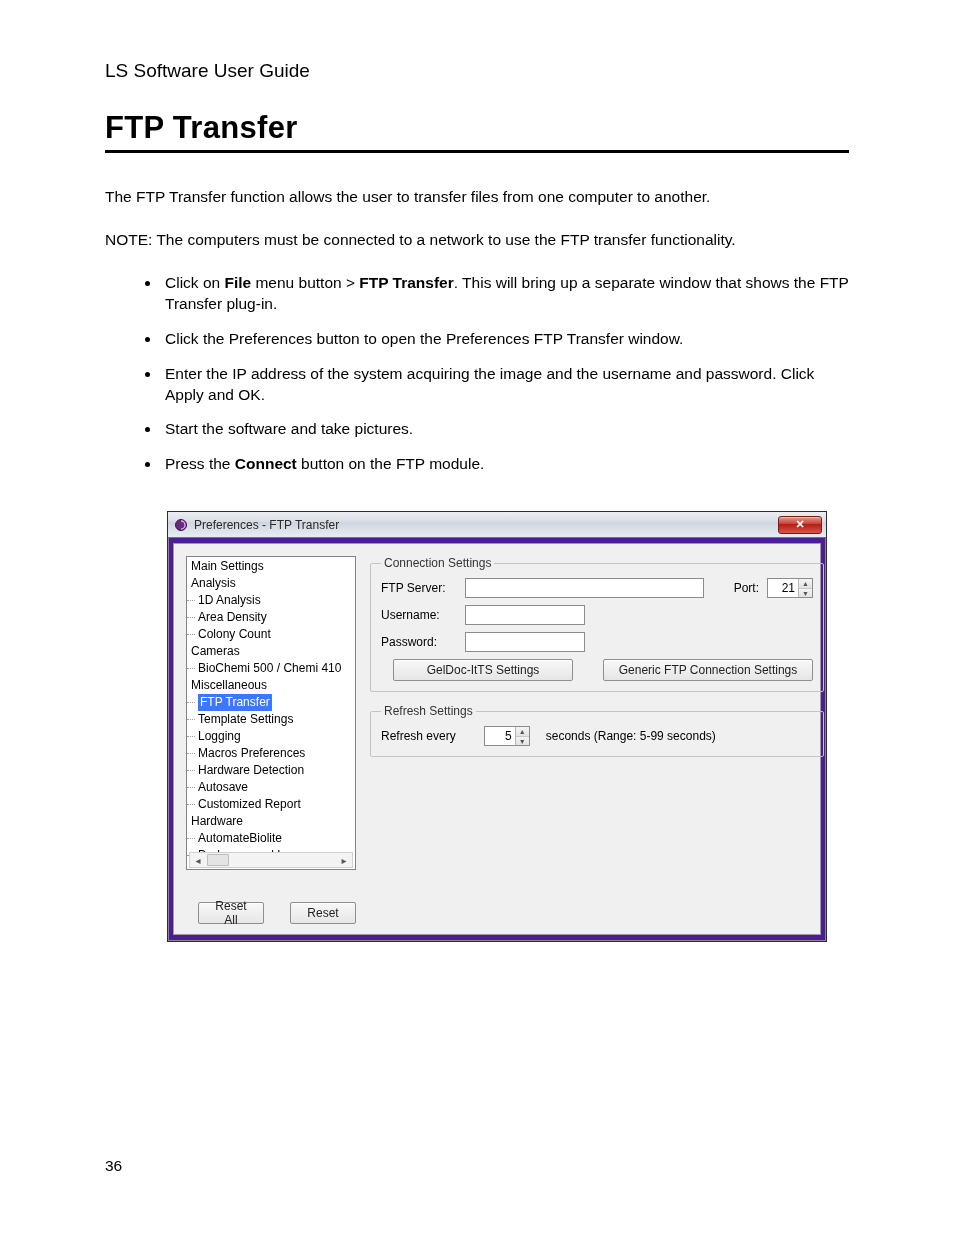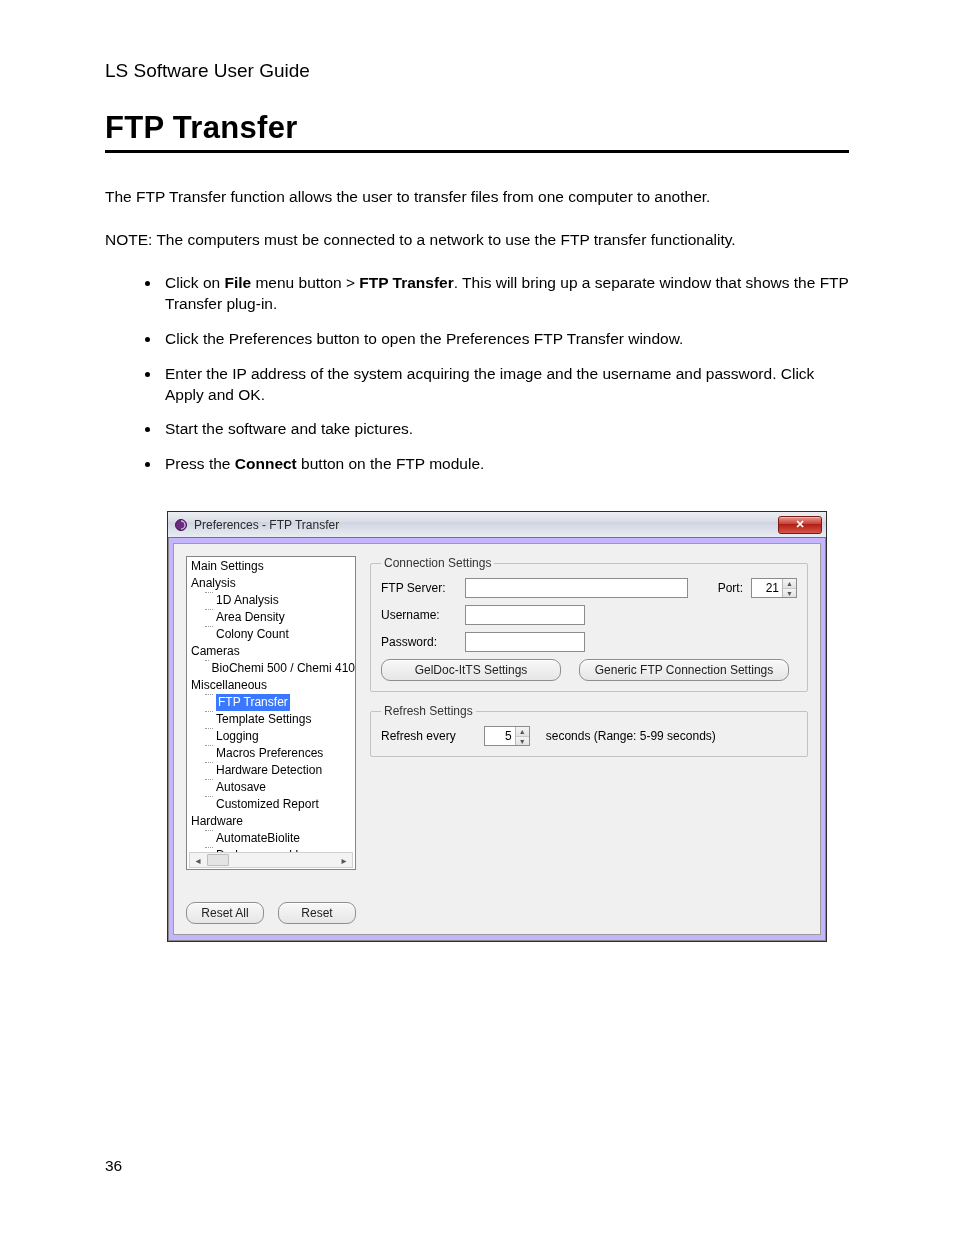--- a/index.html
+++ b/index.html
@@ -45,21 +45,21 @@
     line-height: 1.35;
     margin-bottom: 14px;
     padding-left: 4px;
   }
 
   
   .win-outer {
     width: 660px;
     margin: 36px 0 0 62px;
     border: 1px solid #2e2e2e;
-    background: #c4b5fd;
+    background: #4c1d95;
     padding: 0 0 1px 0;
     box-shadow: 0 0 0 1px #888 inset;
   }
   .titlebar {
     display: flex;
     align-items: center;
     height: 26px;
     padding: 0 0 0 6px;
     background: linear-gradient(#eceef3, #d8dce5 40%, #cfd4e0 41%, #e8ecf3);
     border-bottom: 1px solid #6e747e;
@@ -129,21 +129,21 @@
     width: 22px; margin: 1px;
     background: #e4e4e4;
     border: 1px solid #bdbdbd;
     border-radius: 1px;
   }
   .tree-scroll .track { flex: 1; }
 
   .tree-cat { padding: 0 4px; }
   .tree-item {
     display: flex;
-    padding-left: 18px;
+    align-items: center;
     white-space: nowrap;
   }
   .tree-item::before {
     content: "";
     display: inline-block;
     width: 8px; height: 1px;
     border-top: 1px dotted #9a9a9a;
     margin-right: 3px;
     vertical-align: middle;
   }
@@ -158,24 +158,25 @@
     display: flex;
     gap: 14px;
     margin-top: 12px;
   }
   .btn {
     height: 22px;
     padding: 0 12px;
     font-size: 12px;
     background: linear-gradient(#f8f8f8, #e6e6e6);
     border: 1px solid #8f8f8f;
-    border-radius: 9px;
+    border-radius: 2px;
     display: inline-flex; align-items: center; justify-content: center;
     box-shadow: inset 0 1px 0 #fff;
     color: #222;
+    margin-left: 12px;
   }
   .btn.default { border-color: #3a7fd6; box-shadow: 0 0 0 1px rgba(97,167,255,.6), inset 0 1px 0 #fff; }
   .btn.wide { width: 180px; padding: 0; }
 
   .right-col { flex: 1; position: relative; }
   fieldset {
     border: 1px solid #c3c3c3;
     border-radius: 2px;
     margin: 0 0 12px 0;
     padding: 8px 10px 10px 10px;

